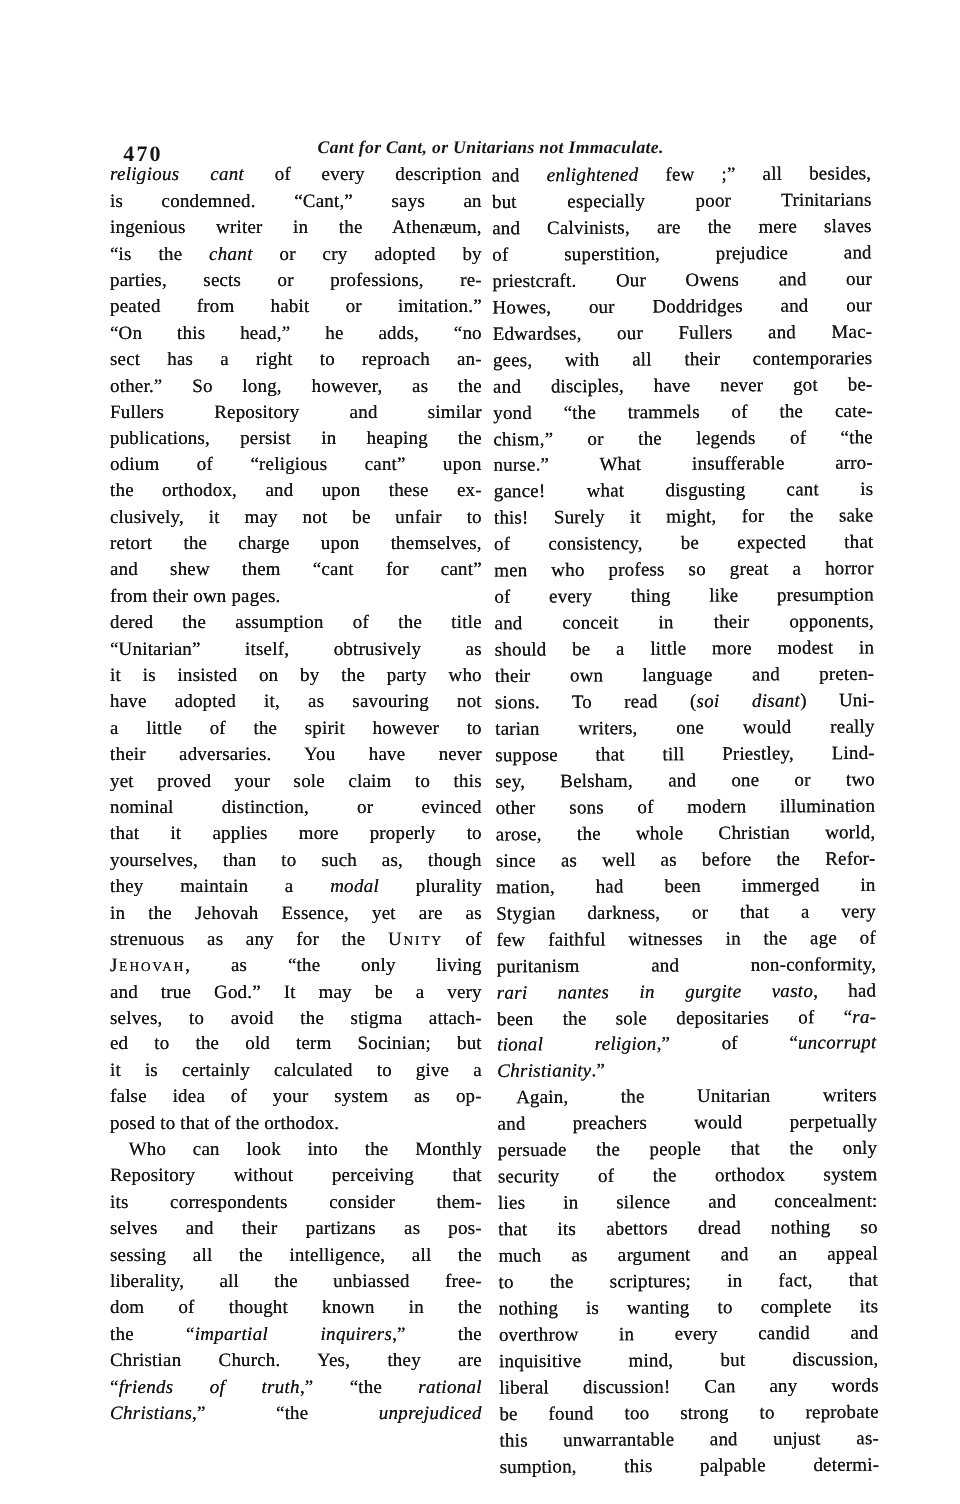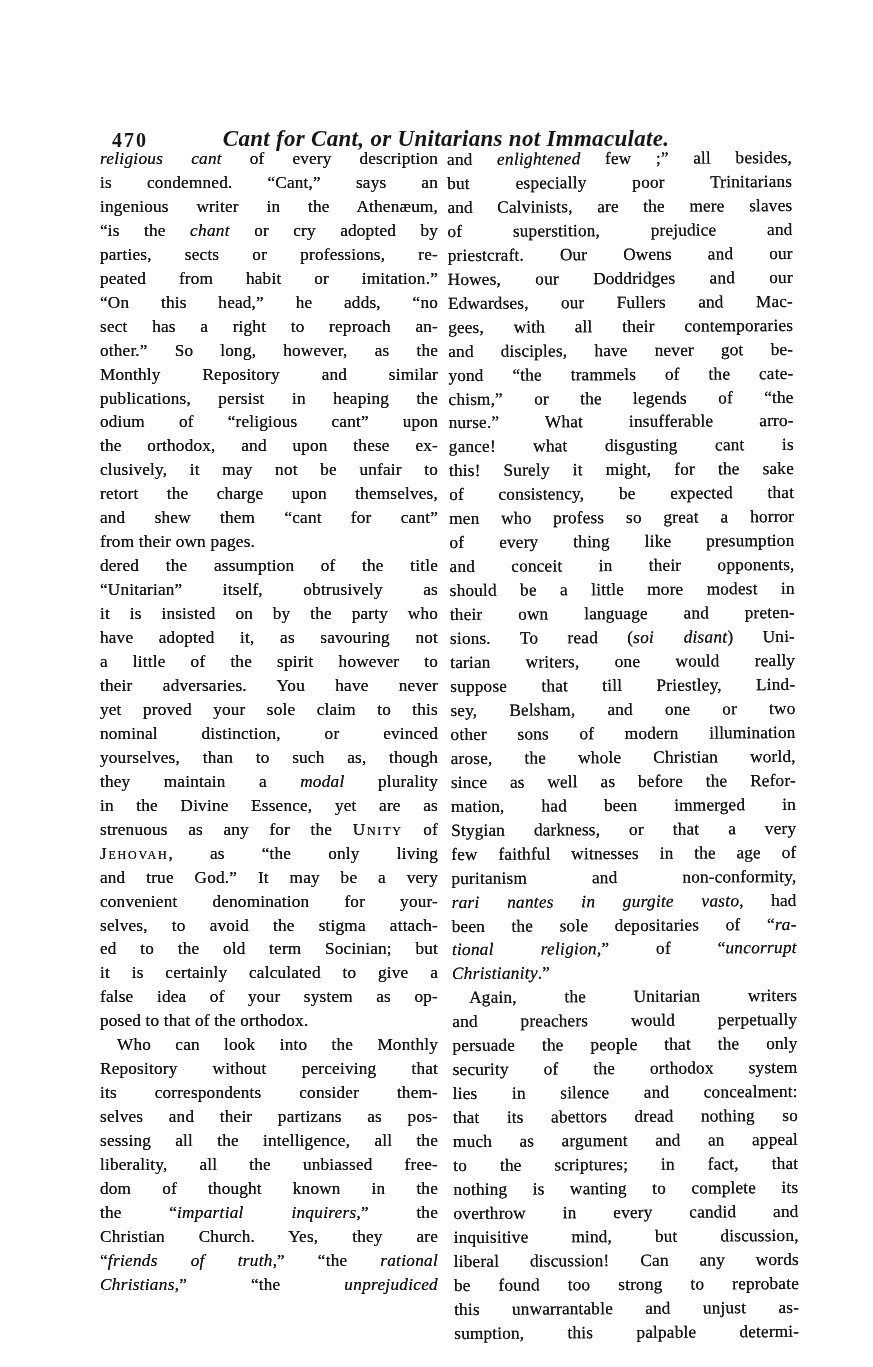--- a/index.html
+++ b/index.html
@@ -29,21 +29,21 @@
     left: 12px;
     top: 3px;
     font-size: 20px;
     font-weight: bold;
     letter-spacing: 2px;
   }
   .running-title {
     display: block;
     width: 100%;
     text-align: center;
-    font-size: 23px;
+    font-size: 16px;
     font-style: italic;
     font-weight: bold;
     letter-spacing: 0.3px;
   }
   .columns {
     position: absolute;
     top: 107px;
     left: 100px;
     width: 692px;
     display: flex;
@@ -79,43 +79,43 @@
     <div class="column column-left" id="col-left">
         <div class="line"><i>religious cant</i> of every description</div>
         <div class="line">is condemned. “Cant,” says an</div>
         <div class="line">ingenious writer in the Athenæum,</div>
         <div class="line">“is the <i>chant</i> or cry adopted by</div>
         <div class="line">parties, sects or professions, re-</div>
         <div class="line">peated from habit or imitation.”</div>
         <div class="line">“On this head,” he adds, “no</div>
         <div class="line">sect has a right to reproach an-</div>
         <div class="line">other.” So long, however, as the</div>
-        <div class="line">Monthly Repository and similar</div>
+        <div class="line">Fullers Repository and similar</div>
         <div class="line">publications, persist in heaping the</div>
         <div class="line">odium of “religious cant” upon</div>
         <div class="line">the orthodox, and upon these ex-</div>
         <div class="line">clusively, it may not be unfair to</div>
         <div class="line">retort the charge upon themselves,</div>
         <div class="line">and shew them “cant for cant”</div>
         <div class="line end">from their own pages.</div>
         <div class="line">dered the assumption of the title</div>
         <div class="line">“Unitarian” itself, obtrusively as</div>
         <div class="line">it is insisted on by the party who</div>
         <div class="line">have adopted it, as savouring not</div>
         <div class="line">a little of the spirit however to</div>
         <div class="line">their adversaries. You have never</div>
         <div class="line">yet proved your sole claim to this</div>
         <div class="line">nominal distinction, or evinced</div>
+        <div class="line">that it applies more properly to</div>
         <div class="line">yourselves, than to such as, though</div>
         <div class="line">they maintain a <i>modal</i> plurality</div>
-        <div class="line">in the Divine Essence, yet are as</div>
+        <div class="line">in the Jehovah Essence, yet are as</div>
         <div class="line">strenuous as any for the <span class="sc">Unity</span> of</div>
         <div class="line"><span class="sc">Jehovah</span>, as “the only living</div>
         <div class="line">and true God.” It may be a very</div>
-        <div class="line">convenient denomination for your-</div>
         <div class="line">selves, to avoid the stigma attach-</div>
         <div class="line">ed to the old term Socinian; but</div>
         <div class="line">it is certainly calculated to give a</div>
         <div class="line">false idea of your system as op-</div>
         <div class="line end">posed to that of the orthodox.</div>
         <div class="line indent">Who can look into the Monthly</div>
         <div class="line">Repository without perceiving that</div>
         <div class="line">its correspondents consider them-</div>
         <div class="line">selves and their partizans as pos-</div>
         <div class="line">sessing all the intelligence, all the</div>

